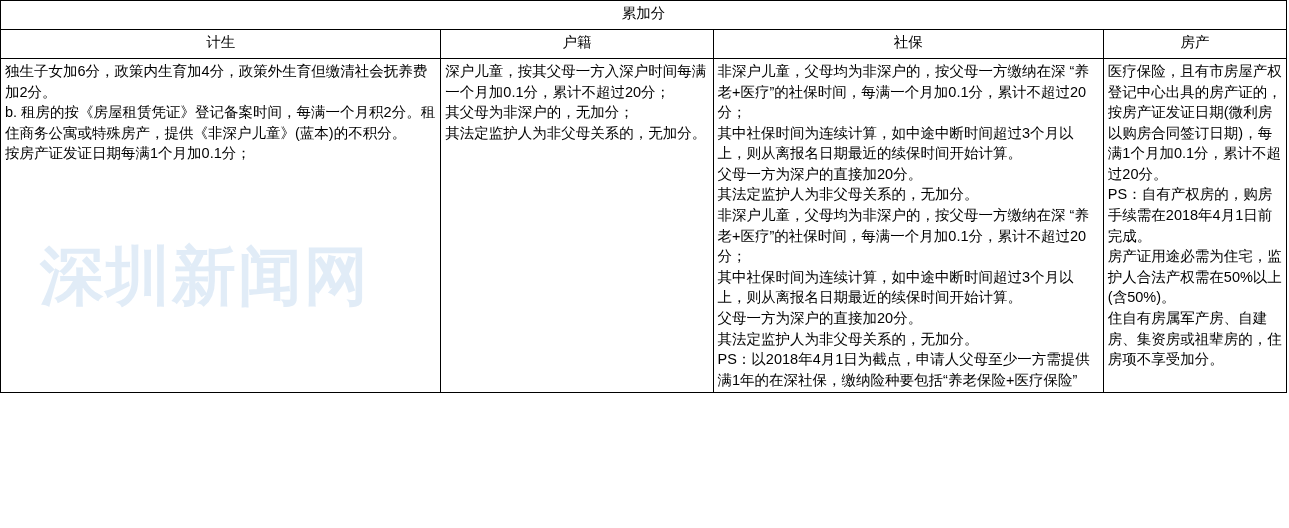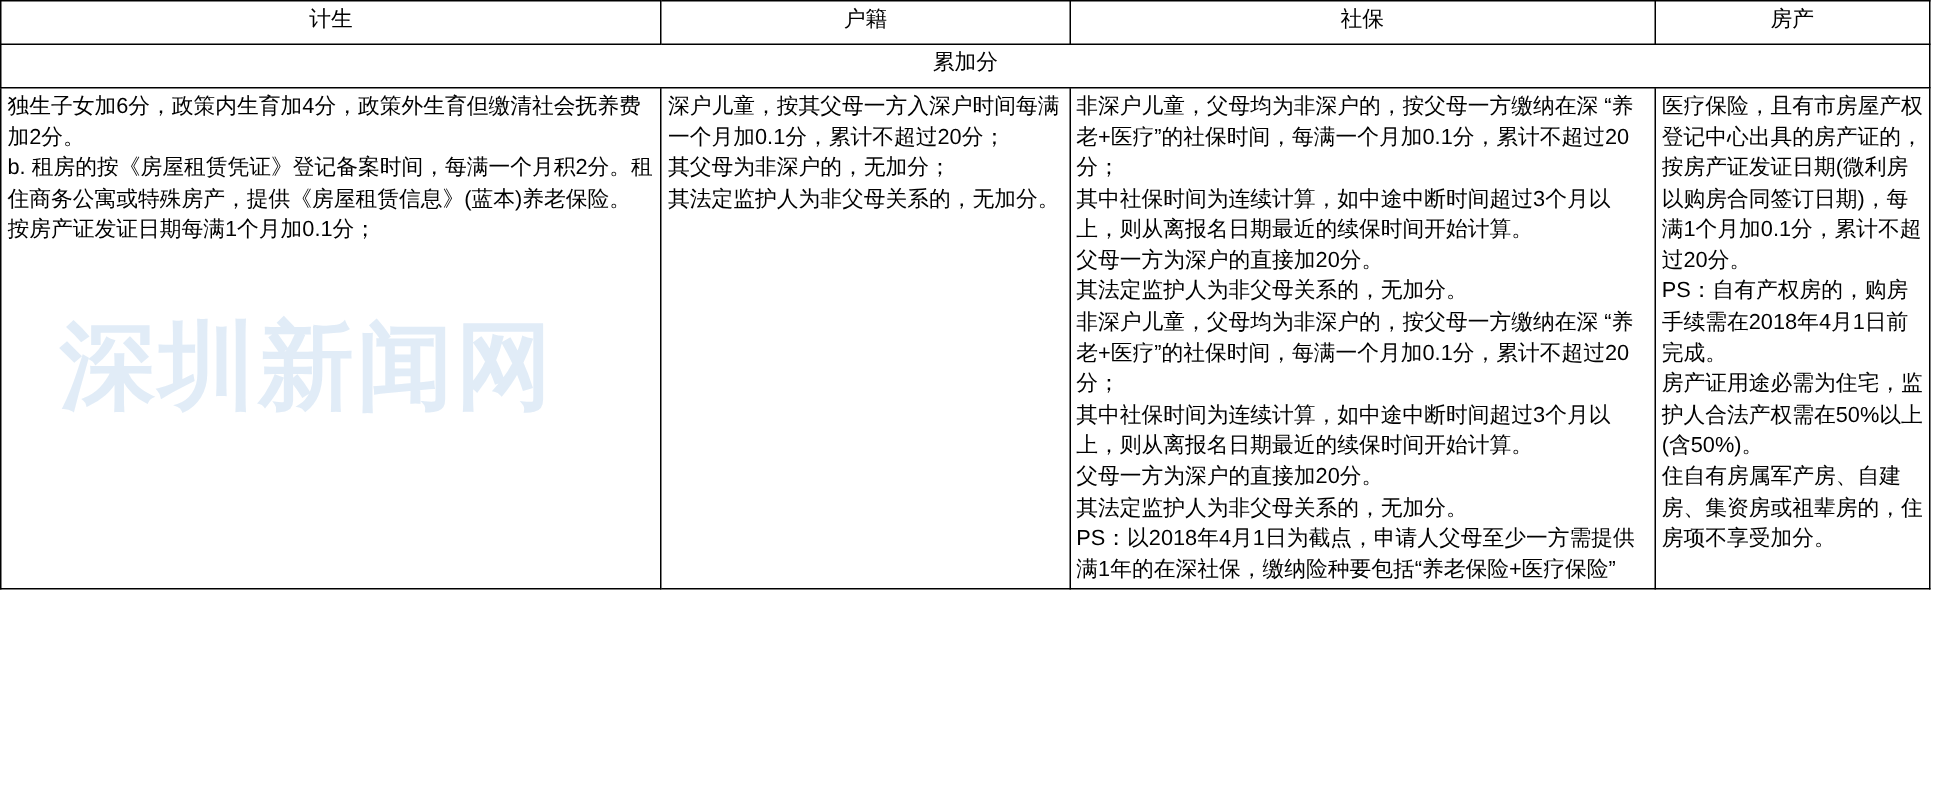--- a/index.html
+++ b/index.html
@@ -54,21 +54,21 @@
     margin-top: 18px;
   }
   .col-1 { width: 440px; }
   .col-2 { width: 272px; }
   .col-3 { width: 390px; }
   .col-4 { width: 183px; }
 
   .watermark {
     position: absolute;
     left: 40px;
-    top: 201px;
+    top: 233px;
     font-size: 64px;
     font-weight: bold;
     color: rgba(120, 170, 220, 0.22);
     letter-spacing: 2px;
     pointer-events: none;
     white-space: nowrap;
     font-family: "Liberation Serif", "DejaVu Serif", serif;
   }
 </style>
 </head>
@@ -82,31 +82,31 @@
 
   <table class="score-table">
     <colgroup>
       <col class="col-1">
       <col class="col-2">
       <col class="col-3">
       <col class="col-4">
     </colgroup>
     <tbody>
       <tr>
+        <td class="title-cell" colspan="4">累加分</td>
+      </tr>
+      <tr>
         <td class="header-cell">计生</td>
         <td class="header-cell">户籍</td>
         <td class="header-cell">社保</td>
         <td class="header-cell">房产</td>
       </tr>
       <tr>
-        <td class="title-cell" colspan="4">累加分</td>
-      </tr>
-      <tr>
         <td class="body-cell">独生子女加6分，政策内生育加4分，政策外生育但缴清社会抚养费加2分。
-b. 租房的按《房屋租赁凭证》登记备案时间，每满一个月积2分。租住商务公寓或特殊房产，提供《房屋租赁信息》(蓝本)养老保险。
+b. 租房的按《房屋租赁凭证》登记备案时间，每满一个月积2分。租住商务公寓或特殊房产，提供《非深户儿童》(蓝本)的不积分。
 按房产证发证日期每满1个月加0.1分；</td>
         <td class="body-cell">深户儿童，按其父母一方入深户时间每满一个月加0.1分，累计不超过20分；
         其父母为非深户的，无加分；
         其法定监护人为非父母关系的，无加分。</td>
         <td class="body-cell top">非深户儿童，父母均为非深户的，按父母一方缴纳在深 “养老+医疗”的社保时间，每满一个月加0.1分，累计不超过20分；
 其中社保时间为连续计算，如中途中断时间超过3个月以上，则从离报名日期最近的续保时间开始计算。
 父母一方为深户的直接加20分。
 其法定监护人为非父母关系的，无加分。
 非深户儿童，父母均为非深户的，按父母一方缴纳在深 “养老+医疗”的社保时间，每满一个月加0.1分，累计不超过20分；
 其中社保时间为连续计算，如中途中断时间超过3个月以上，则从离报名日期最近的续保时间开始计算。

